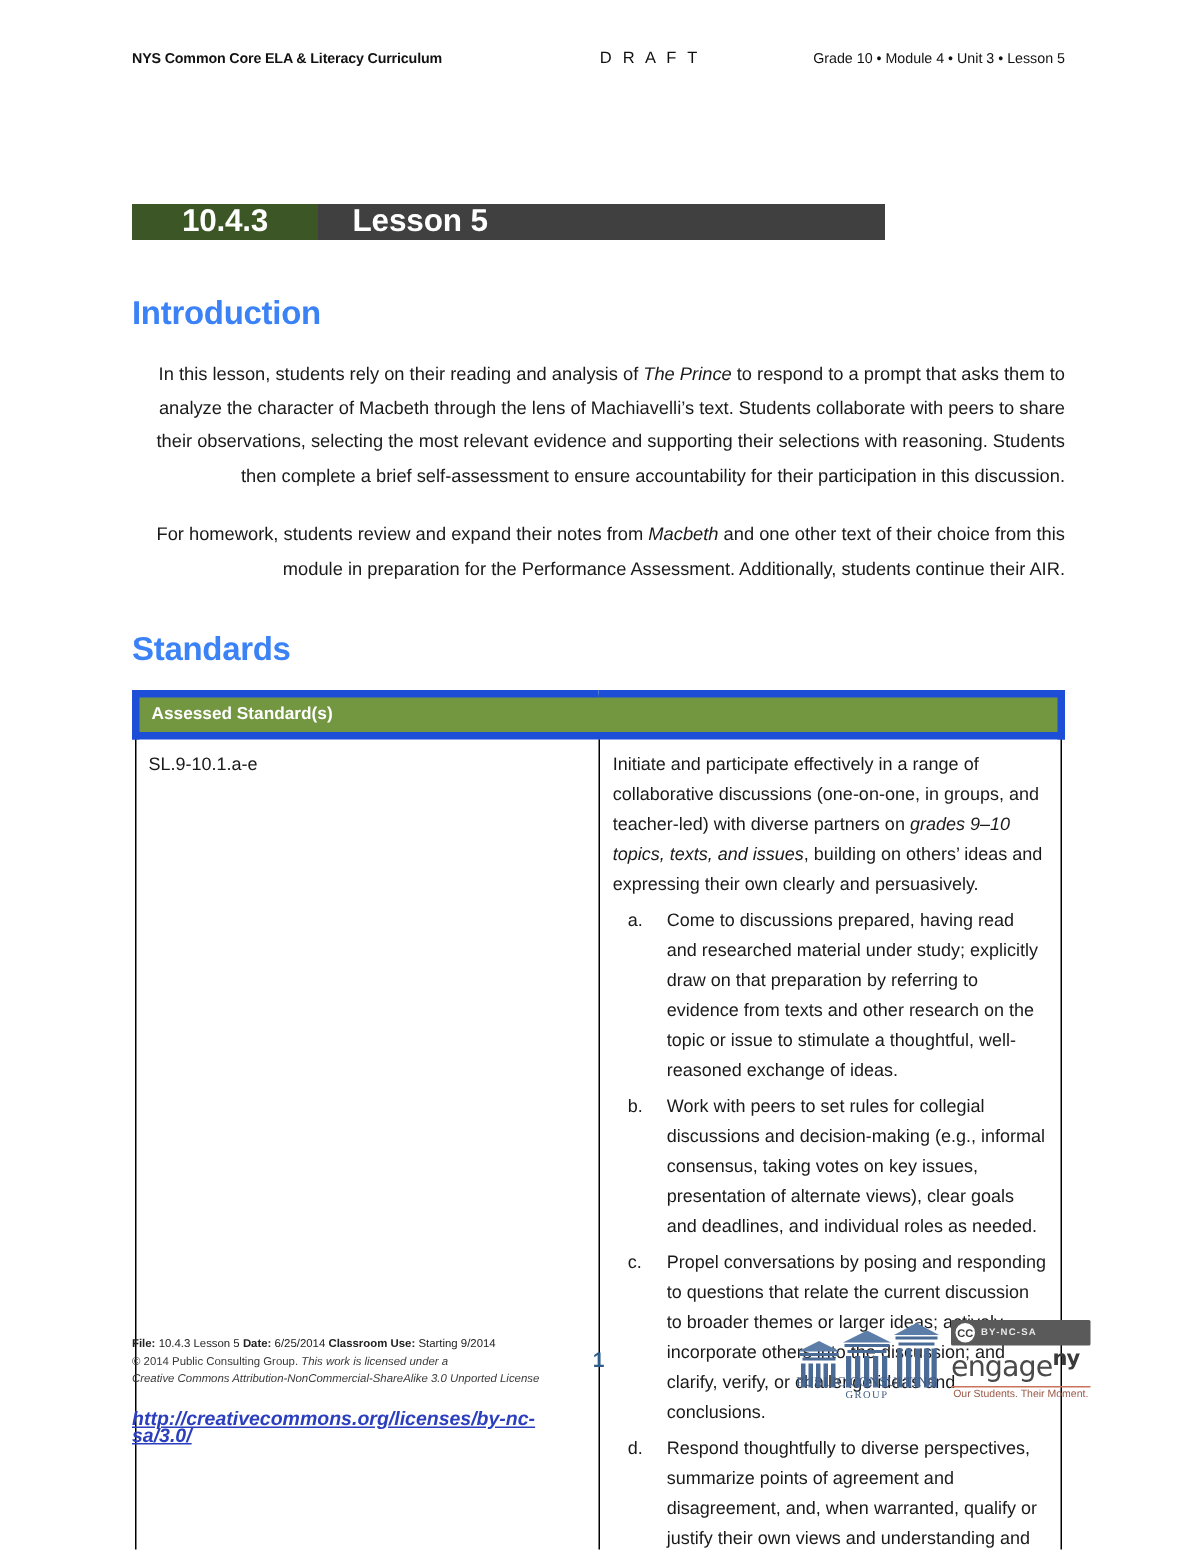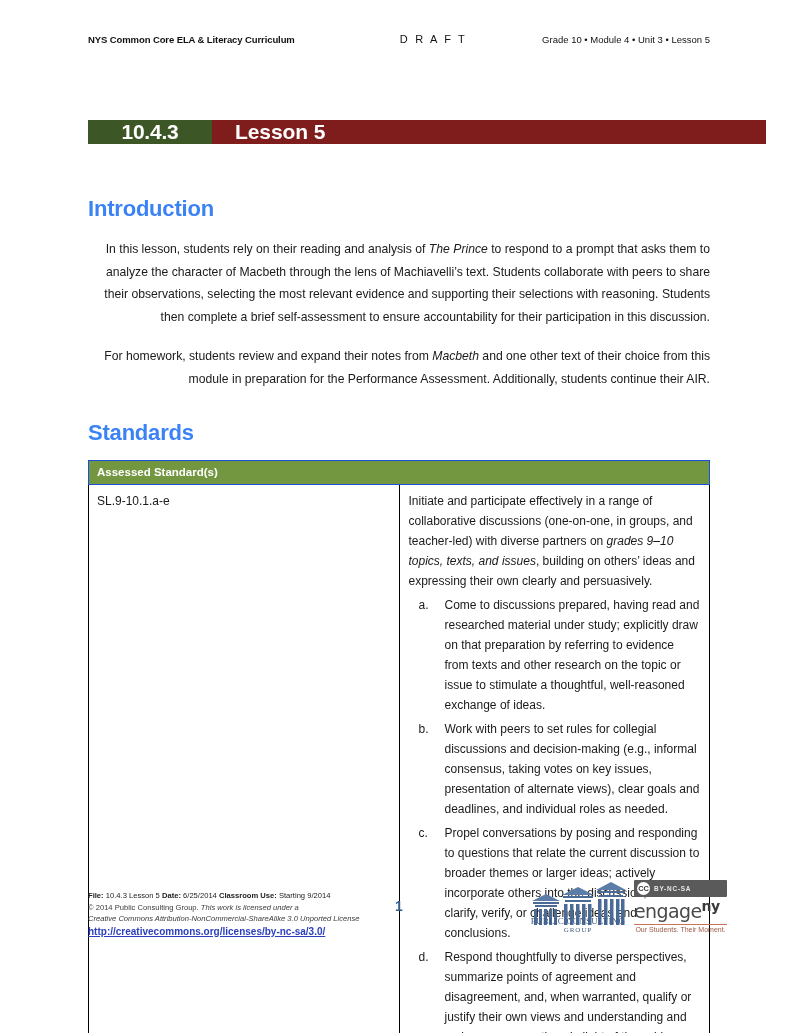--- a/index.html
+++ b/index.html
@@ -42,41 +42,41 @@
     font-size: 9.5px;
     color: #111;
     white-space: nowrap;
   }
 
   
   .title-banner {
     position: absolute;
     top: 104px;
     left: 88px;
-    width: 678px;
+    width: 502px;
     height: 56px;
     display: flex;
-    align-items: center;
+    align-items: flex-end;
   }
   .title-code {
     width: 124px;
     background: #3d5626;
     display: flex;
     align-items: center;
     justify-content: center;
   }
   .title-code span {
     color: #ffffff;
     font-size: 21px;
     font-weight: bold;
     letter-spacing: -0.2px;
   }
   .title-name {
     flex: 1;
-    background: #7f1d1d;
+    background: #404040;
     display: flex;
     align-items: center;
     padding-left: 23px;
   }
   .title-name span {
     color: #ffffff;
     font-size: 21px;
     font-weight: bold;
     letter-spacing: -0.1px;
   }
@@ -115,21 +115,21 @@
     border-collapse: collapse;
     table-layout: fixed;
   }
   table.standards-table th.tbl-header {
     background: #739641;
     color: #ffffff;
     font-size: 11.5px;
     font-weight: bold;
     text-align: left;
     padding: 5px 8px 6px 8px;
-    border: 1px solid #1d4ed8;
+    border: 5px solid #1d4ed8;
   }
   table.standards-table td {
     border: 1px solid #000000;
     vertical-align: top;
     font-size: 12px;
     line-height: 20px;
     color: #1a1a1a;
   }
   td.code-cell {
     width: 103px;
@@ -180,23 +180,24 @@
   .footer-text .line1 { color: #222; }
   .footer-text .line1 b { font-weight: bold; }
   .footer-text .line2,
   .footer-text .line3 { color: #3a3a3a; }
   .footer-text .line2 em,
   .footer-text .line3 { font-style: italic; }
   .footer-link {
     color: #2b3fbd;
     text-decoration: underline;
     font-weight: bold;
-    font-size: 10px;
+    font-size: 13px;
     display: inline-block;
-    margin-top: 1px;
+    margin-top: 15px;
+    font-style: italic;
   }
   .page-number {
     position: absolute;
     left: 0;
     right: 0;
     top: 8px;
     text-align: center;
     font-size: 14px;
     font-weight: bold;
     color: #2e5c8a;

